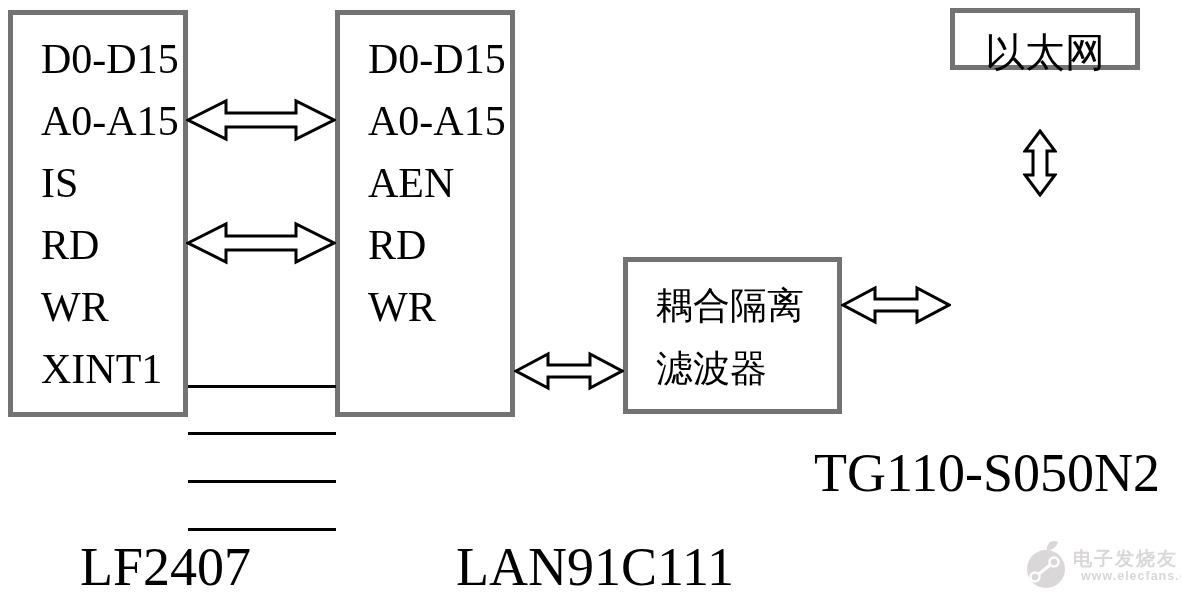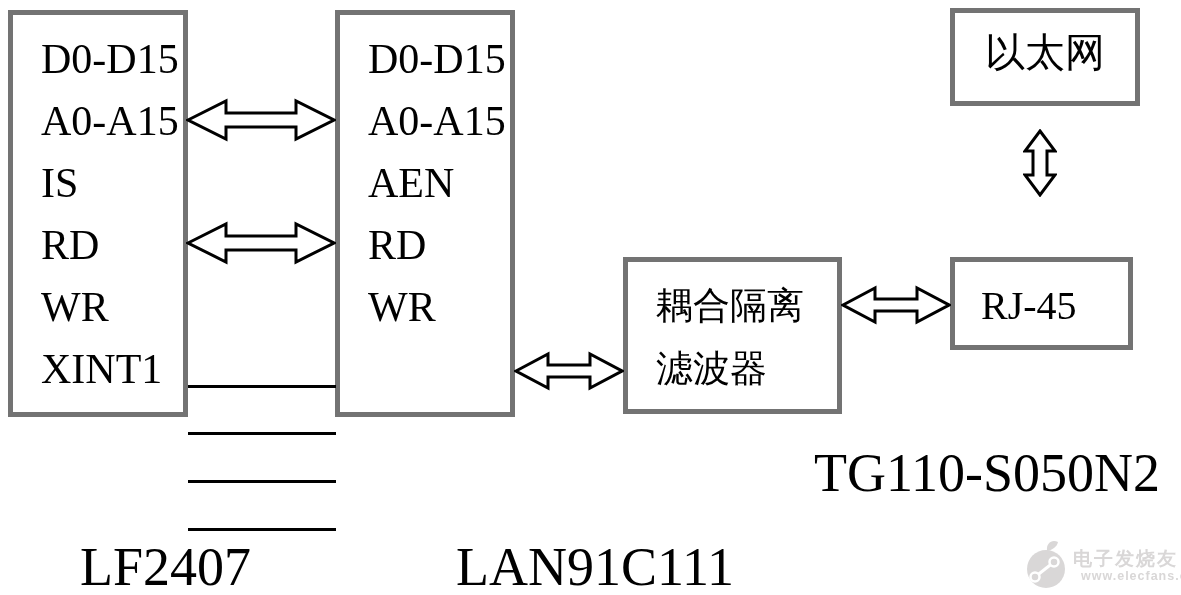--- a/index.html
+++ b/index.html
@@ -21,21 +21,21 @@
   .pinbox.mid{left:335px;}
   .pins{padding:13px 0 0 28px;font-size:42px;}
   .pin{height:62px;line-height:62px;white-space:nowrap;}
 
   .filterbox{left:623px;top:257px;width:219px;height:157px;}
   .filterbox .ftext{padding:12px 0 0 28px;font-size:37px;line-height:63px;}
 
   .rj45box{left:950px;top:257px;width:183px;height:93px;}
   .rj45box .rtext{padding-left:26px;font-size:40px;line-height:87px;}
 
-  .ethbox{left:950px;top:8px;width:190px;height:98px;}
+  .ethbox{left:950px;top:8px;width:190px;height:62px;}
   .ethbox .etext{text-align:center;font-size:40px;line-height:79px;}
 
   .chiplabel{
     position:absolute;
     font-size:54px;line-height:54px;
     white-space:nowrap;
   }
   .lbl-lf{left:80px;top:540px;}
   .lbl-lan{left:456px;top:540px;}
   .lbl-tg{left:814px;top:446px;}
@@ -90,23 +90,20 @@
     </div>
   </div>
 
   <div class="box filterbox">
     <div class="ftext">
       <div>耦合隔离</div>
       <div>滤波器</div>
     </div>
   </div>
 
-  <div class="box rj45box">
-    <div class="rtext">RJ-45</div>
-  </div>
 
   <div class="box ethbox">
     <div class="etext">以太网</div>
   </div>
 
   <svg class="arrow" style="left:186px;top:98px;" width="150" height="44" viewBox="0 0 150 44">
     <polygon points="2,22 40,3 40,15 110,15 110,3 148,22 110,41 110,29 40,29 40,41" fill="#ffffff" stroke="#000000" stroke-width="3"></polygon>
   </svg>
 
   <svg class="arrow" style="left:186px;top:221px;" width="150" height="44" viewBox="0 0 150 44">

